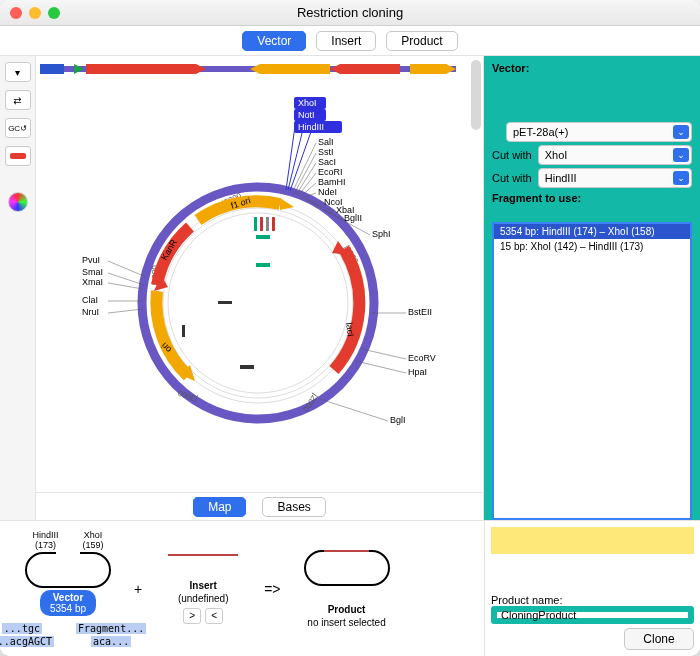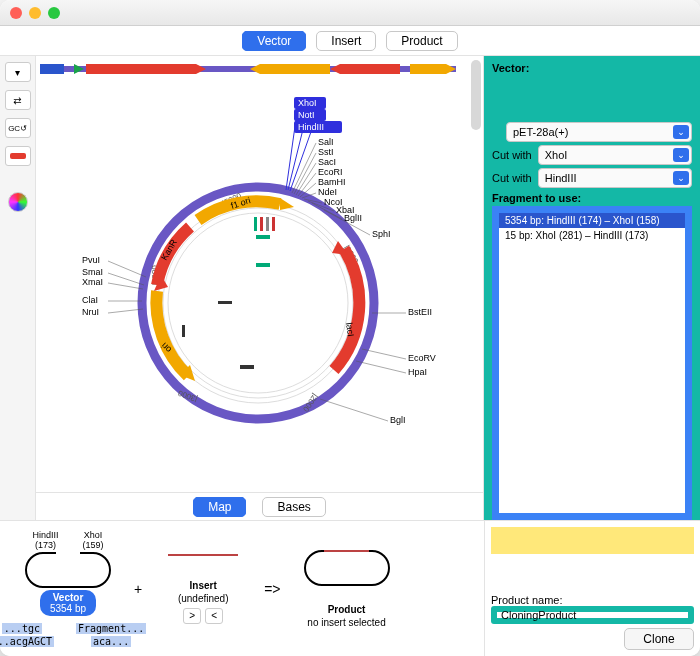--- a/index.html
+++ b/index.html
@@ -23,21 +23,21 @@
   .sbtn .mini { width:16px; height:6px; border-radius:2px; }
   .canvaswrap { flex:1; display:flex; flex-direction:column; border-right:1px solid #e3e3e3;}
   .canvas { flex:1; padding:4px; position:relative;}
   .scrollbar { position:absolute; right:2px; top:4px; width:10px; height:70px; background:#d8d8d8; border-radius:5px;}
   .bottomseg { height:28px; display:flex; align-items:center; justify-content:center; gap:12px; border-top:1px solid #e3e3e3;}
   .rightpanel { width:216px; background:#14b8a6; display:flex; flex-direction:column; padding:6px 8px 0 8px;}
   .lbl { font-weight:600; }
   .selrow { display:flex; align-items:center; gap:6px; margin-bottom:3px;}
   .select { flex:1; height:20px; border:1px solid #c8c8c8; border-radius:4px; background:#fafafa; padding:0 6px; display:flex; align-items:center; justify-content:space-between; cursor:pointer; position:relative;}
   .select .caret { width:16px; height:14px; background:#2f6fec; border-radius:3px; display:flex; align-items:center; justify-content:center; color:#fff; font-size:9px; margin-right:-4px;}
-  .fraglist { margin-top:2px; border:7px solid #3b82f6; flex:1; min-height:0; background:#fff;}
+  .fraglist { margin-top:18px; border:2px solid #3b82f6; flex:1; min-height:0; background:#fff;}
   .fragitem { padding:2px 6px; font-size:10px; cursor:pointer;}
   .fragitem.sel { background:#2a55cc; color:#fff;}
   .buildrow { height:136px; display:flex; border-top:1px solid #e3e3e3;}
   .buildleft { flex:1; background:#fff; padding:4px 8px; display:flex; align-items:center; gap:6px; font-size:10px; }
   .buildright { width:216px; border-left:1px solid #e3e3e3; background:#fff; display:flex; flex-direction:column;}
   .preview { flex:1; margin:6px; background:#ffe87a; }
   .pnrow { padding:0 6px 4px 6px;margin-top:34px;}
   .pnfield { width:100%; height:18px; border:6px solid #14b8a6; border-radius:3px; padding:0 4px; background:#fff; display:flex; align-items:center;}
   .clonebtn { margin:0 6px 6px auto; width:70px; height:22px; border:1px solid #c8c8c8; border-radius:5px; background:#f6f6f6; display:flex; align-items:center; justify-content:center; cursor:pointer; font-size:12px;}
   .col { display:flex; flex-direction:column; align-items:center; gap:2px;}
@@ -59,20 +59,21 @@
 <body>
 
 <div class="window">
 
   <div class="titlebar">
     <div class="traffic">
       <div class="tl red"></div>
       <div class="tl yellow"></div>
       <div class="tl green"></div>
     </div>
+    <div class="title">Restriction cloning</div>
   </div>
 
   <div class="segbar">
     <div class="seg">
       <div class="segbtn active">Vector</div>
     </div>
     <div class="pillbtn">Insert</div>
     <div class="pillbtn">Product</div>
   </div>
 
@@ -239,21 +240,21 @@
       <div class="selrow">
         <span>Cut with</span>
         <div class="select">
           <span>HindIII</span>
           <span class="caret">⌄</span>
         </div>
       </div>
       <div class="lbl" style="margin-top:1px">Fragment to use:</div>
       <div class="fraglist">
         <div class="fragitem sel">5354 bp: HindIII (174) – XhoI (158)</div>
-        <div class="fragitem">15 bp: XhoI (281) – HindIII (173)</div>
+        <div class="fragitem">15 bp: XhoI (142) – HindIII (173)</div>
       </div>
     </div>
   </div>
 
   <div class="buildrow">
     <div class="buildleft">
 
       <div class="col" style="width:120px">
         <div style="display:flex;gap:24px;font-size:9px">
           <div class="col" style="gap:0">

